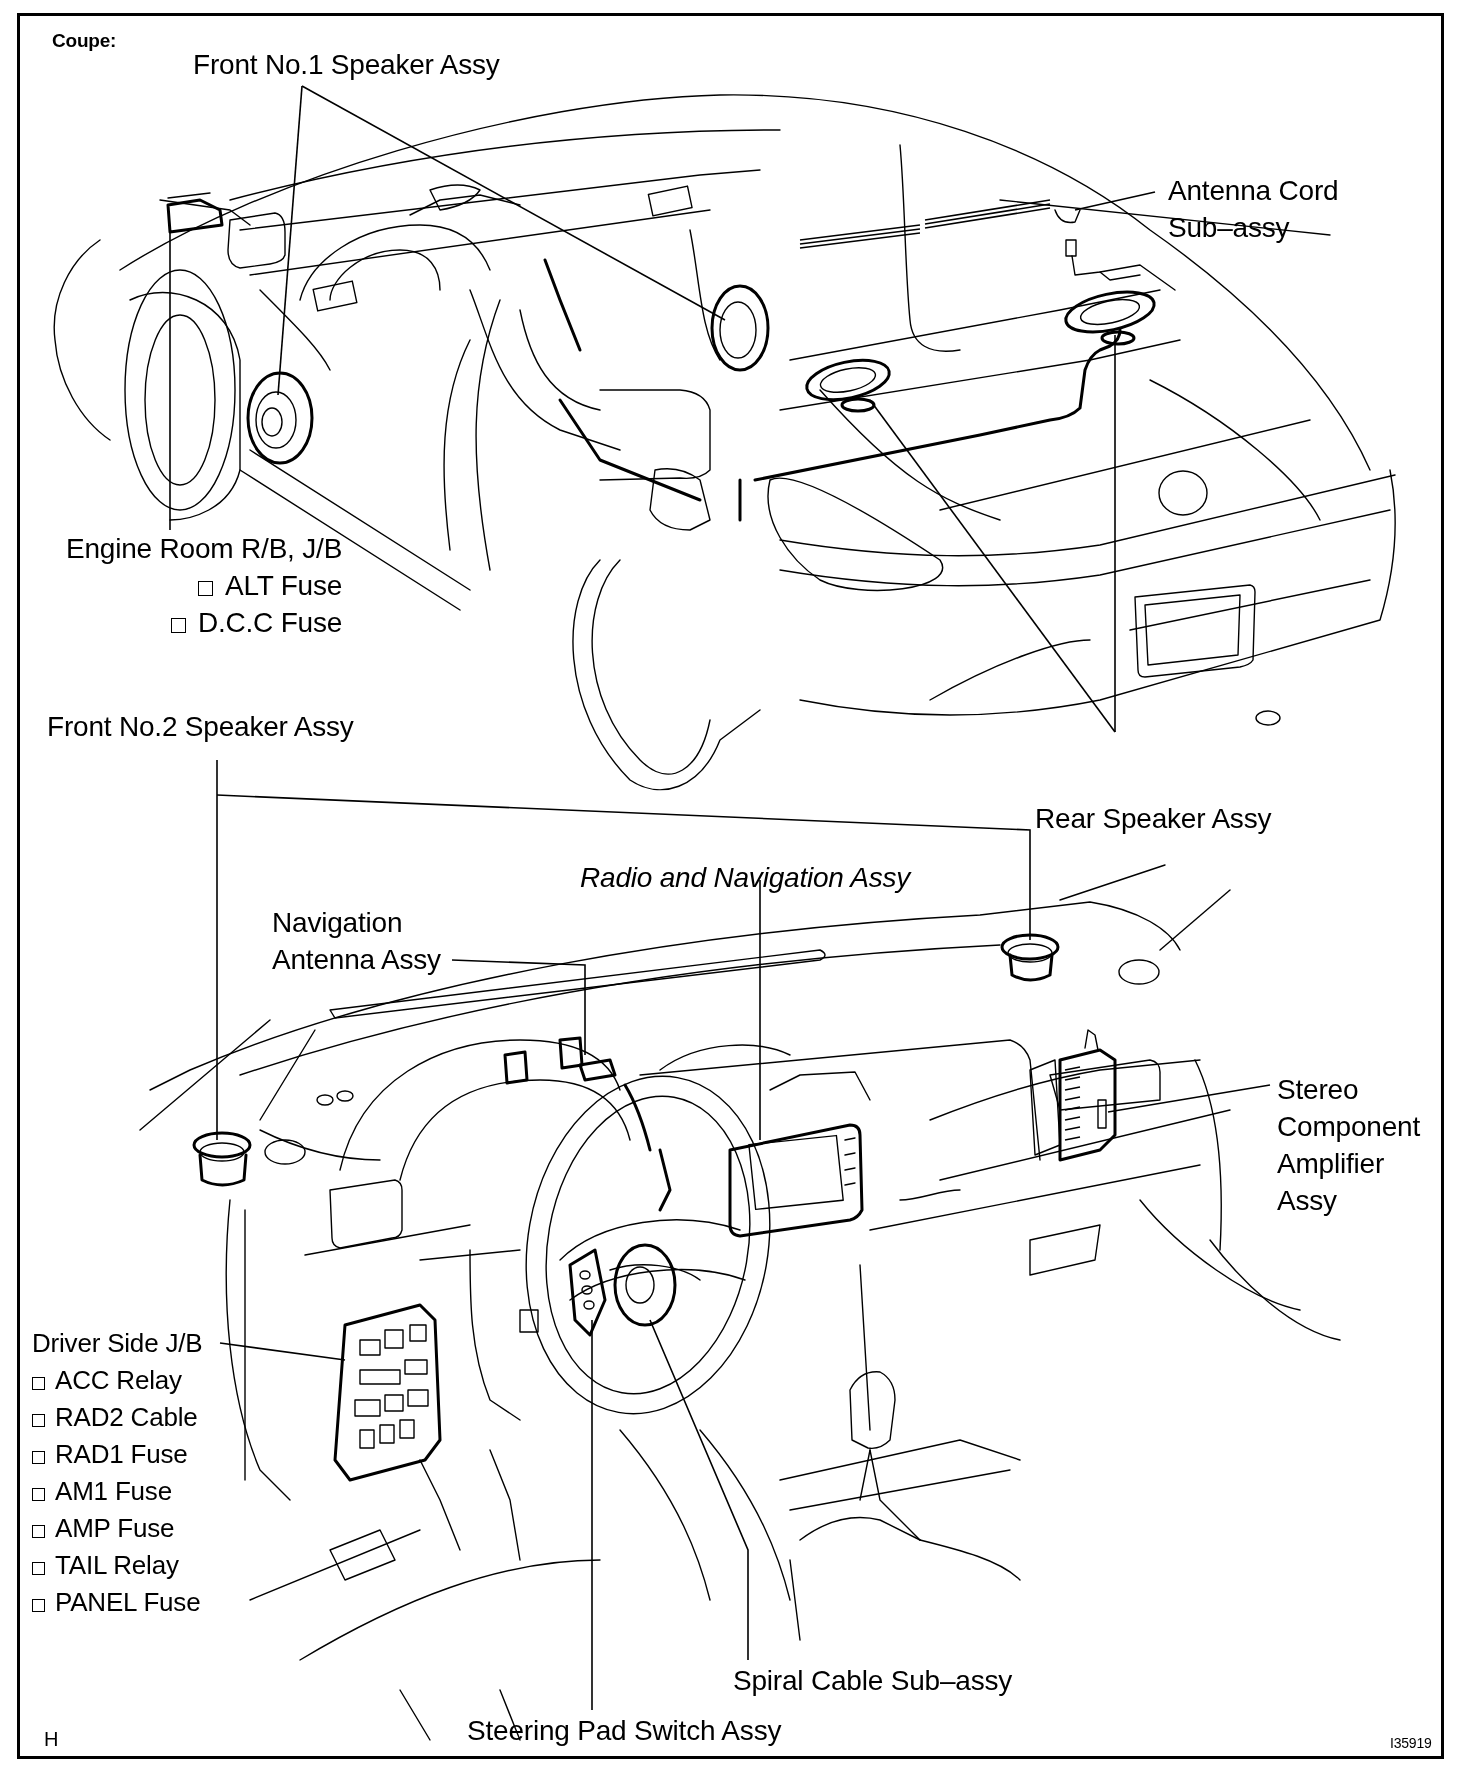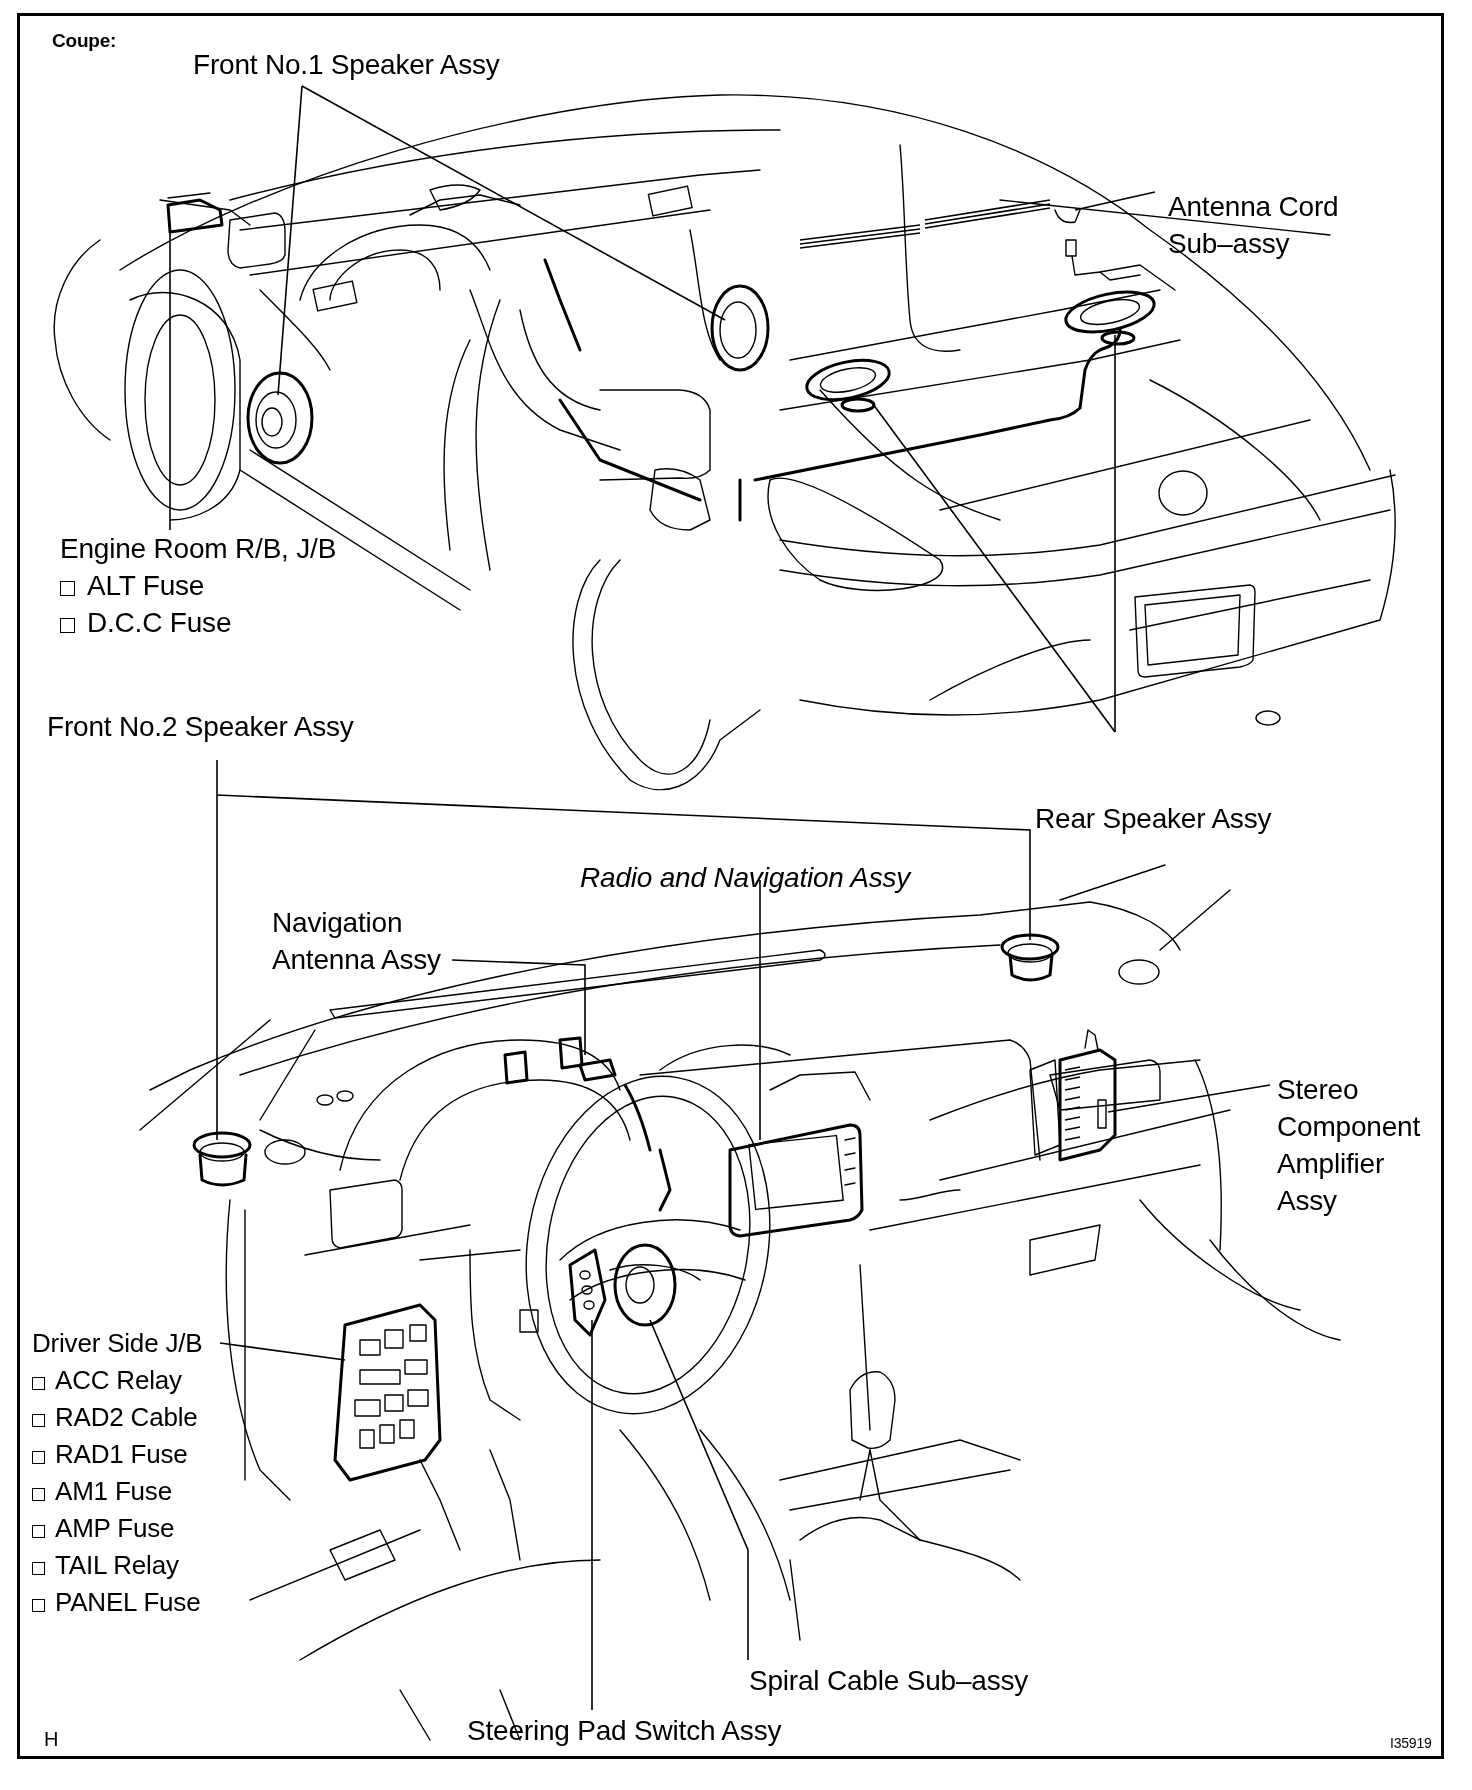--- a/index.html
+++ b/index.html
@@ -287,26 +287,26 @@
     <path class="ld" d="M1270 1085 L 1108 1112"></path>
     <path class="ld" d="M220 1343 L 345 1360"></path>
     <path class="ld" d="M592 1710 L 592 1320"></path>
     <path class="ld" d="M748 1660 L 748 1550 L 650 1320"></path>
   </g>
 </svg>
 
 <div class="lbl bold" style="left:52px; top:26px; font-size:19px;">Coupe:</div>
 <div class="lbl" style="left:193px; top:50px;">Front No.1 Speaker Assy</div>
 
-<div class="lbl multi" style="left:1168px; top:172px;margin-top:16px;">
+<div class="lbl multi" style="left:1168px; top:172px;">
   <div>Antenna Cord</div>
   <div>Sub–assy</div>
 </div>
 
-<div class="lbl multi" style="left:60px; top:530px;">
+<div class="lbl multi" style="left:66px; top:530px;text-align:right;">
   <div>Engine Room R/B, J/B</div>
   <div><span class="box"></span><span>ALT Fuse</span></div>
   <div><span class="box"></span><span>D.C.C Fuse</span></div>
 </div>
 
 <div class="lbl" style="left:47px; top:712px;">Front No.2 Speaker Assy</div>
 <div class="lbl" style="left:1035px; top:804px;">Rear Speaker Assy</div>
 <div class="lbl" style="left:580px; top:863px;font-style:italic;">Radio and Navigation Assy</div>
 
 <div class="lbl multi" style="left:272px; top:904px;">
@@ -325,16 +325,16 @@
   <div>Driver Side J/B</div>
   <div><span class="box"></span><span>ACC Relay</span></div>
   <div><span class="box"></span><span>RAD2 Cable</span></div>
   <div><span class="box"></span><span>RAD1 Fuse</span></div>
   <div><span class="box"></span><span>AM1 Fuse</span></div>
   <div><span class="box"></span><span>AMP Fuse</span></div>
   <div><span class="box"></span><span>TAIL Relay</span></div>
   <div><span class="box"></span><span>PANEL Fuse</span></div>
 </div>
 
-<div class="lbl" style="left:733px; top:1666px;margin-left:16px;">Spiral Cable Sub–assy</div>
+<div class="lbl" style="left:733px; top:1666px;">Spiral Cable Sub–assy</div>
 <div class="lbl" style="left:467px; top:1716px;">Steering Pad Switch Assy</div>
 <div class="lbl" style="left:44px; top:1724px; font-size:20px;">H</div>
 <div class="lbl id" style="left:1390px; top:1728px;text-align:right;">I35919</div>
 
 </body></html>

